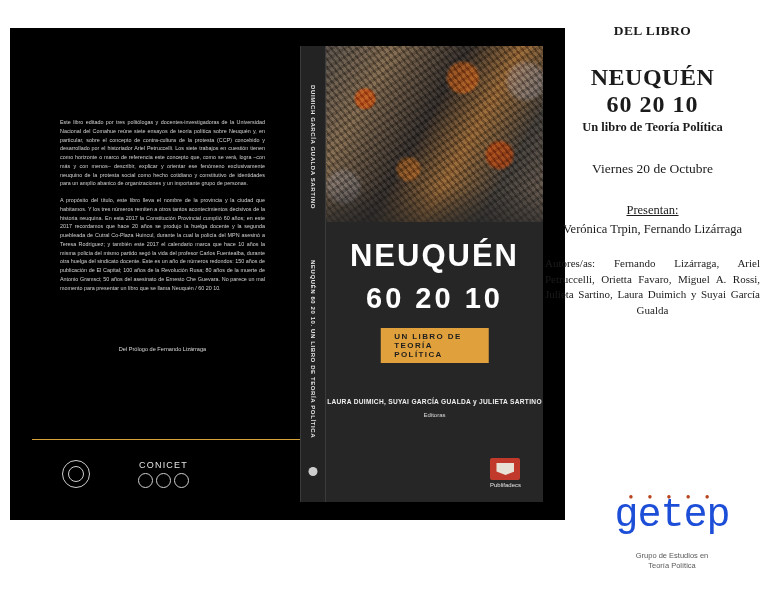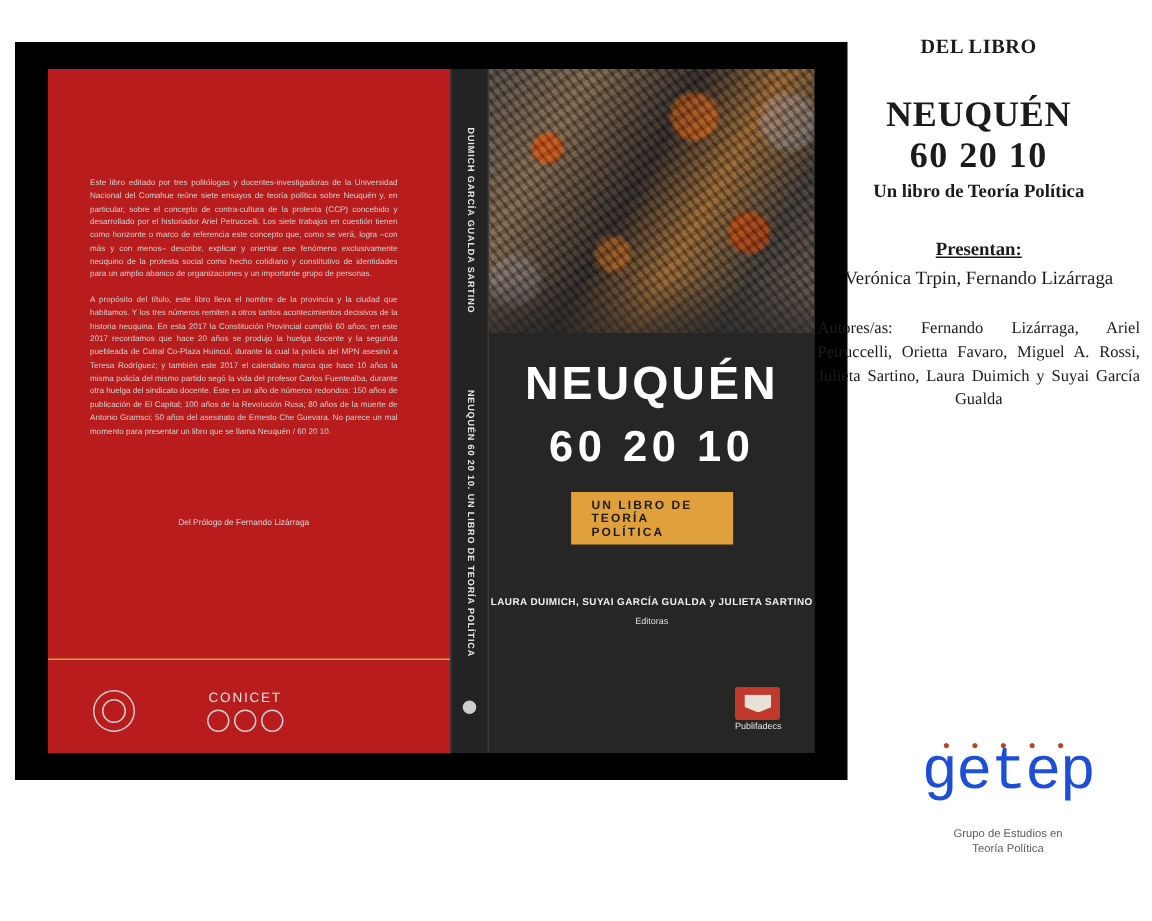--- a/index.html
+++ b/index.html
@@ -33,21 +33,21 @@
     bottom: 18px;
     background: #2a2a2a;
     display: flex;
     flex-direction: row;
   }
 
   
   #back-cover {
     width: 268px;
     position: relative;
-    background: #b91c1c;
+    background: #000000;
     color: #d9d9d9;
   }
   #back-text {
     position: absolute;
     left: 28px;
     top: 72px;
     width: 205px;
     font-size: 5.4px;
     line-height: 1.62;
     text-align: justify;
@@ -326,21 +326,21 @@
     line-height: 1.45;
   }
   #info-panel .venue {
     margin-top: 22px;
     font-size: 12px;
     line-height: 1.45;
   }
   #info-panel .present-head {
     margin-top: 24px;
     font-size: 12.5px;
-    font-weight: bold;
+    font-weight: normal;
     text-decoration: underline;
   }
   #info-panel .present-names {
     margin-top: 3px;
     font-size: 12.5px;
     line-height: 1.4;
   }
   #info-panel .authors {
     margin-top: 18px;
     font-size: 11px;
@@ -435,20 +435,21 @@
 <div id="info-panel">
   <div class="kicker">
     <div>DEL LIBRO</div>
   </div>
 
   <div class="book-title">NEUQUÉN</div>
   <div class="book-numbers">60 20 10</div>
   <div class="book-sub">Un libro de Teoría Política</div>
 
   <div class="date">
+    <div>Viernes 20 de Octubre</div>
   </div>
 
 
   <div class="present-head">Presentan:</div>
   <div class="present-names">
     <div>Verónica Trpin, Fernando Lizárraga</div>
   </div>
 
   <div class="authors">Autores/as: Fernando Lizárraga, Ariel Petruccelli, Orietta Favaro, Miguel A. Rossi, Julieta Sartino, Laura Duimich y Suyai García Gualda</div>
 </div>

